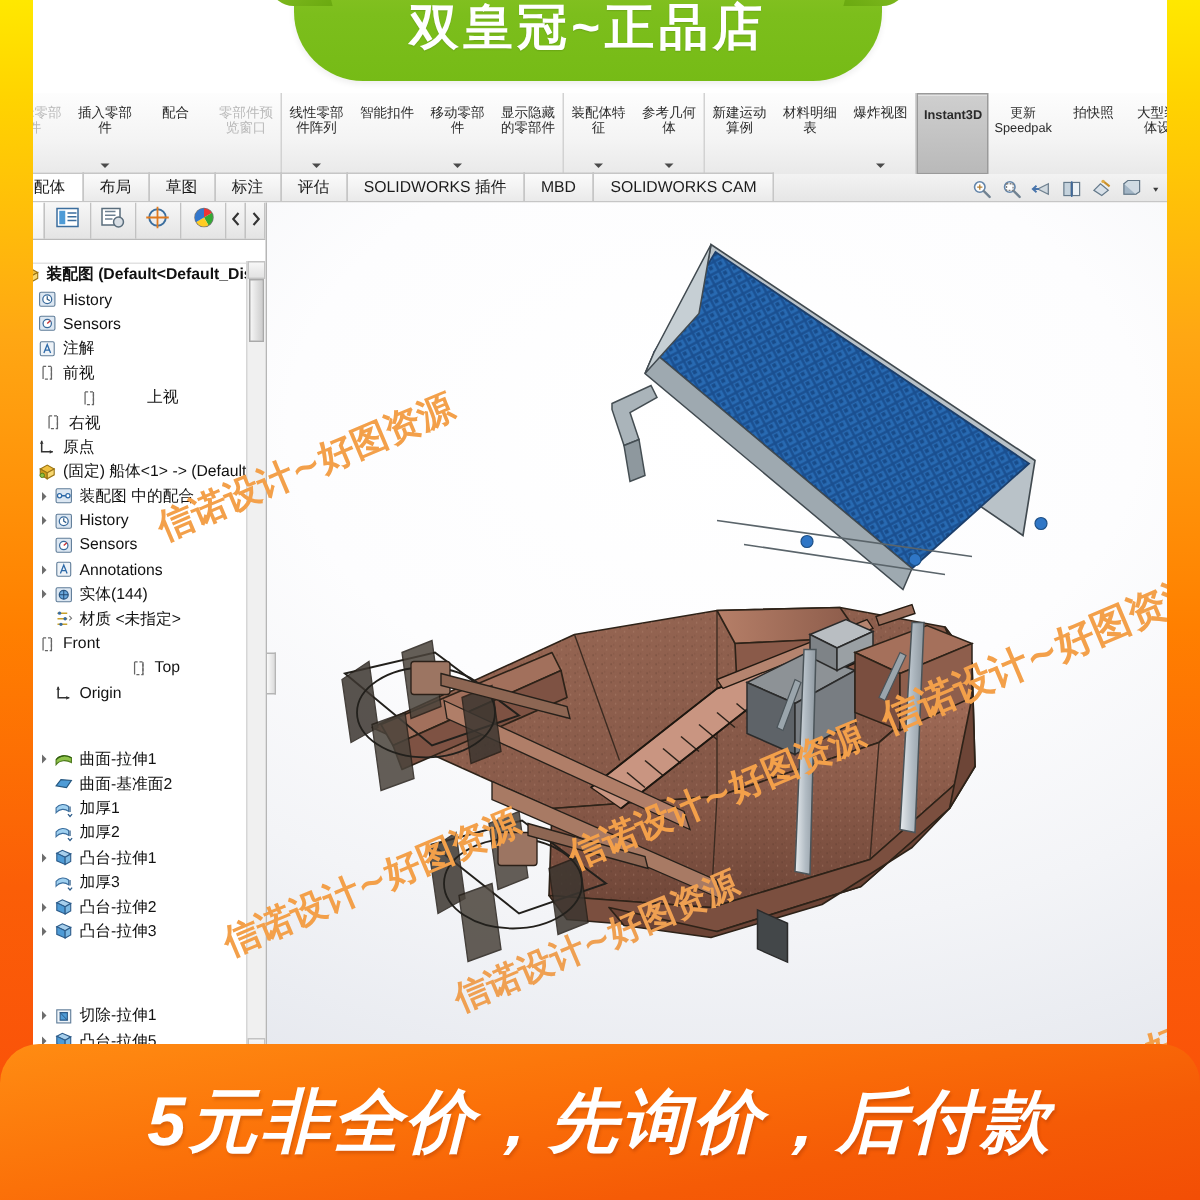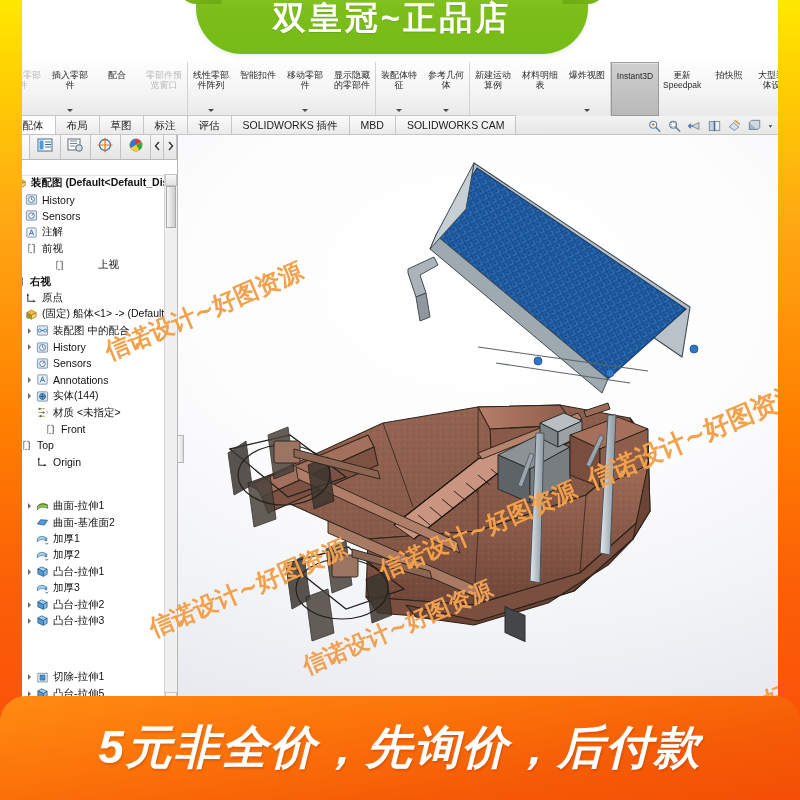--- a/index.html
+++ b/index.html
@@ -191,21 +191,21 @@
         <div class="rb-item" style="width: 36px;">
           <span class="rb-lbl">新建运动算例</span>
         </div>
         <div class="rb-item" style="width: 34px;">
           <span class="rb-lbl">材料明细表</span>
         </div>
         <div class="rb-item sep" style="width: 30px;">
           <span class="rb-lbl">爆炸视图</span>
           <span class="caret"></span>
         </div>
-        <div class="rb-item active" style="width: 46px;">
+        <div class="rb-item active" style="width: 46px; font-weight: bold;">
           <span class="rb-lbl" style="font-size: 8.5px; word-break: normal;">Instant3D</span>
         </div>
         <div class="rb-item" style="width: 46px;">
           <span class="rb-lbl" style="font-size: 8.5px; word-break: normal; color: rgb(42, 42, 42);">更新<br>Speedpak</span>
         </div>
         <div class="rb-item" style="width: 34px;">
           <span class="rb-lbl">拍快照</span>
         </div>
         <div class="rb-item" style="width: 40px;">
           <span class="rb-lbl">大型装配体设置</span>
@@ -377,21 +377,21 @@
             <span class="exp"></span>
             <span class="ic">
               <svg width="13" height="13" viewBox="0 0 14 14">
                 <path d="M4 2.5 h6 v9 h-6" fill="none" stroke="#666" stroke-width=".9" stroke-dasharray="2.2 1.3"></path>
                 <path d="M4 2.5 v9" stroke="#666" stroke-width=".9"></path>
                 <path d="M10 2.5 v9" stroke="#666" stroke-width=".9"></path>
               </svg>
             </span>
             <span class="lbl">上视</span>
           </div>
-          <div class="trow" style="padding-left: 1px; font-weight: bold;">
+          <div class="trow" style="padding-left: 17px;">
             <span class="exp"></span>
             <span class="ic">
               <svg width="13" height="13" viewBox="0 0 14 14">
                 <path d="M4 2.5 h6 v9 h-6" fill="none" stroke="#666" stroke-width=".9" stroke-dasharray="2.2 1.3"></path>
                 <path d="M4 2.5 v9" stroke="#666" stroke-width=".9"></path>
                 <path d="M10 2.5 v9" stroke="#666" stroke-width=".9"></path>
               </svg>
             </span>
             <span class="lbl">右视</span>
           </div>
@@ -487,32 +487,32 @@
               <svg width="13" height="13" viewBox="0 0 14 14">
                 <path d="M2.5 3 h7 M2.5 7 h7 M2.5 11 h7" stroke="#c8a12a" stroke-width="1.1"></path>
                 <circle cx="4" cy="3" r="1.2" fill="#3a6b9c"></circle>
                 <circle cx="8" cy="7" r="1.2" fill="#3a6b9c"></circle>
                 <circle cx="5" cy="11" r="1.2" fill="#3a6b9c"></circle>
                 <path d="M11 5 l1.6 1.6 -1.6 1.6" fill="none" stroke="#777" stroke-width=".8"></path>
               </svg>
             </span>
             <span class="lbl">材质 &lt;未指定&gt;</span>
           </div>
-          <div class="trow" style="padding-left: 32px;">
+          <div class="trow" style="padding-left: 13px;">
             <span class="exp"></span>
             <span class="ic">
               <svg width="13" height="13" viewBox="0 0 14 14">
                 <path d="M4 2.5 h6 v9 h-6" fill="none" stroke="#666" stroke-width=".9" stroke-dasharray="2.2 1.3"></path>
                 <path d="M4 2.5 v9" stroke="#666" stroke-width=".9"></path>
                 <path d="M10 2.5 v9" stroke="#666" stroke-width=".9"></path>
               </svg>
             </span>
             <span class="lbl">Front</span>
           </div>
-          <div class="trow" style="padding-left: 8px;">
+          <div class="trow" style="padding-left: 38px; margin-left: 36px;">
             <span class="exp"></span>
             <span class="ic">
               <svg width="13" height="13" viewBox="0 0 14 14">
                 <path d="M4 2.5 h6 v9 h-6" fill="none" stroke="#666" stroke-width=".9" stroke-dasharray="2.2 1.3"></path>
                 <path d="M4 2.5 v9" stroke="#666" stroke-width=".9"></path>
                 <path d="M10 2.5 v9" stroke="#666" stroke-width=".9"></path>
               </svg>
             </span>
             <span class="lbl">Top</span>
           </div>

